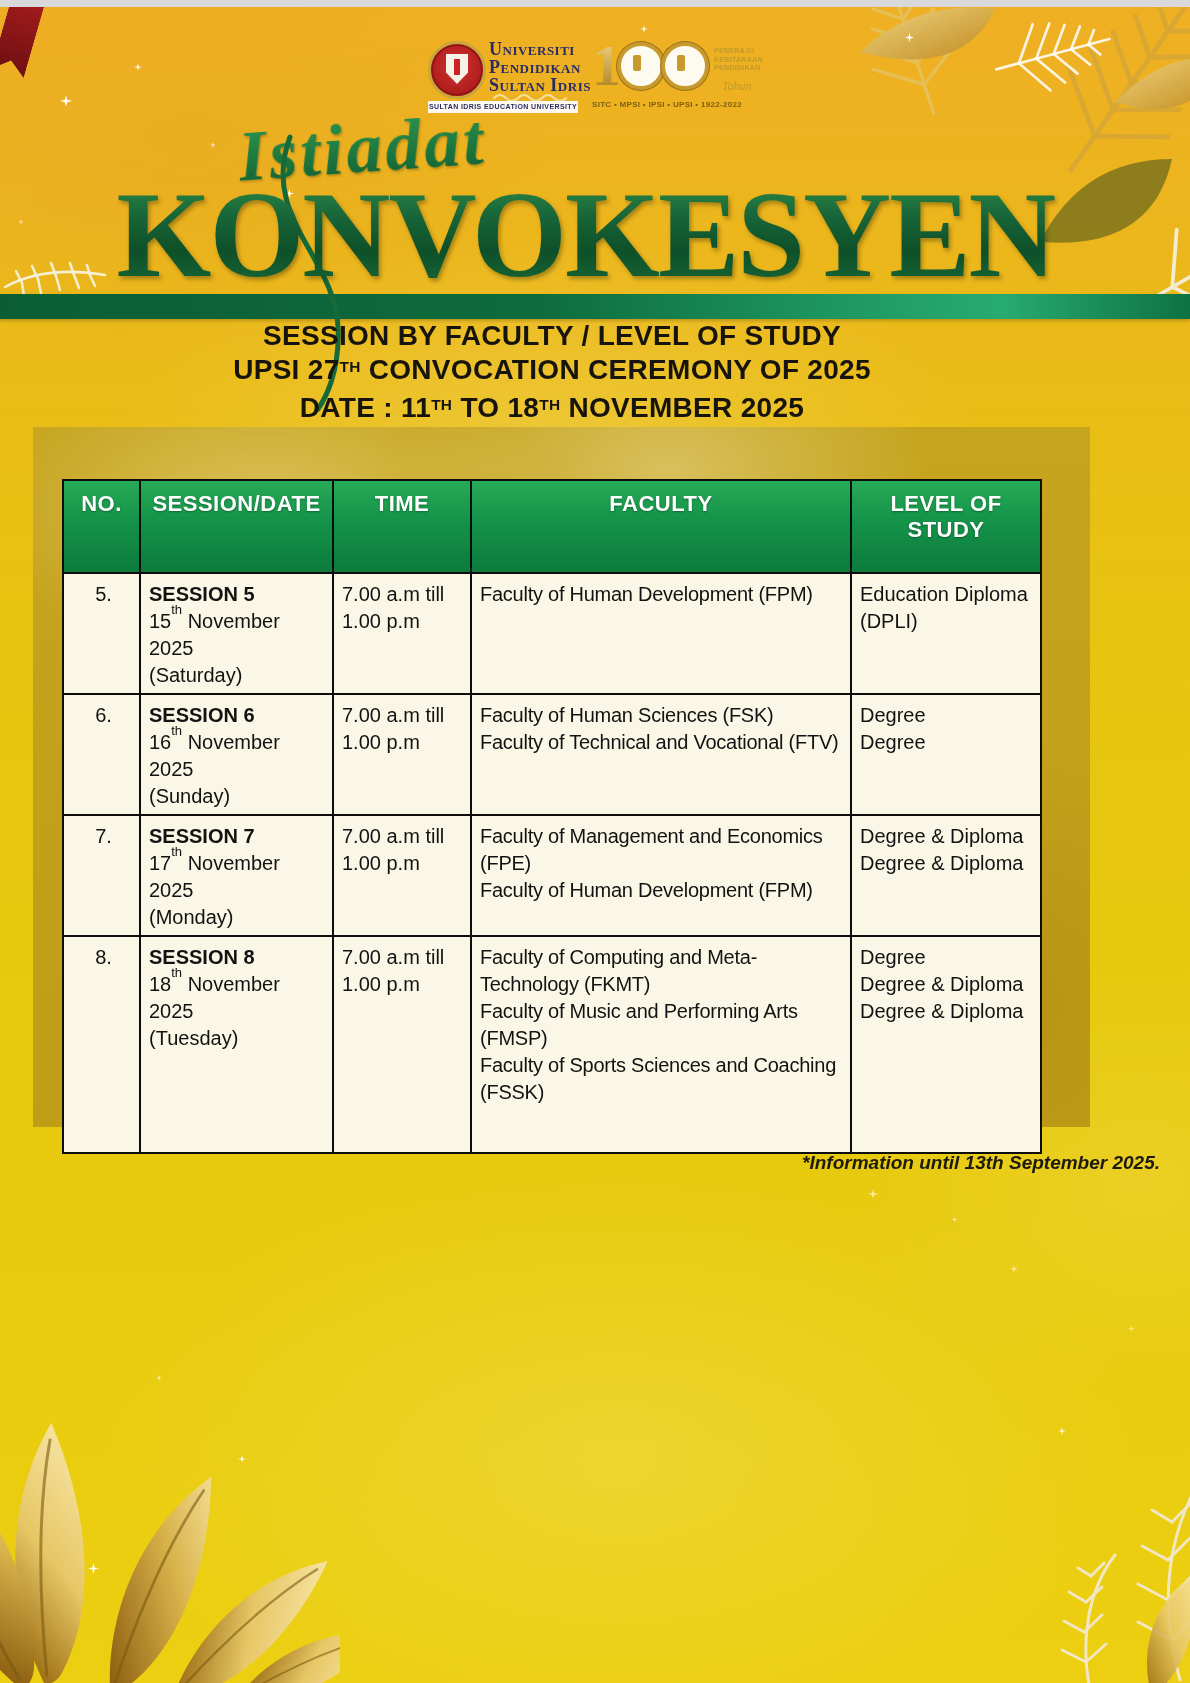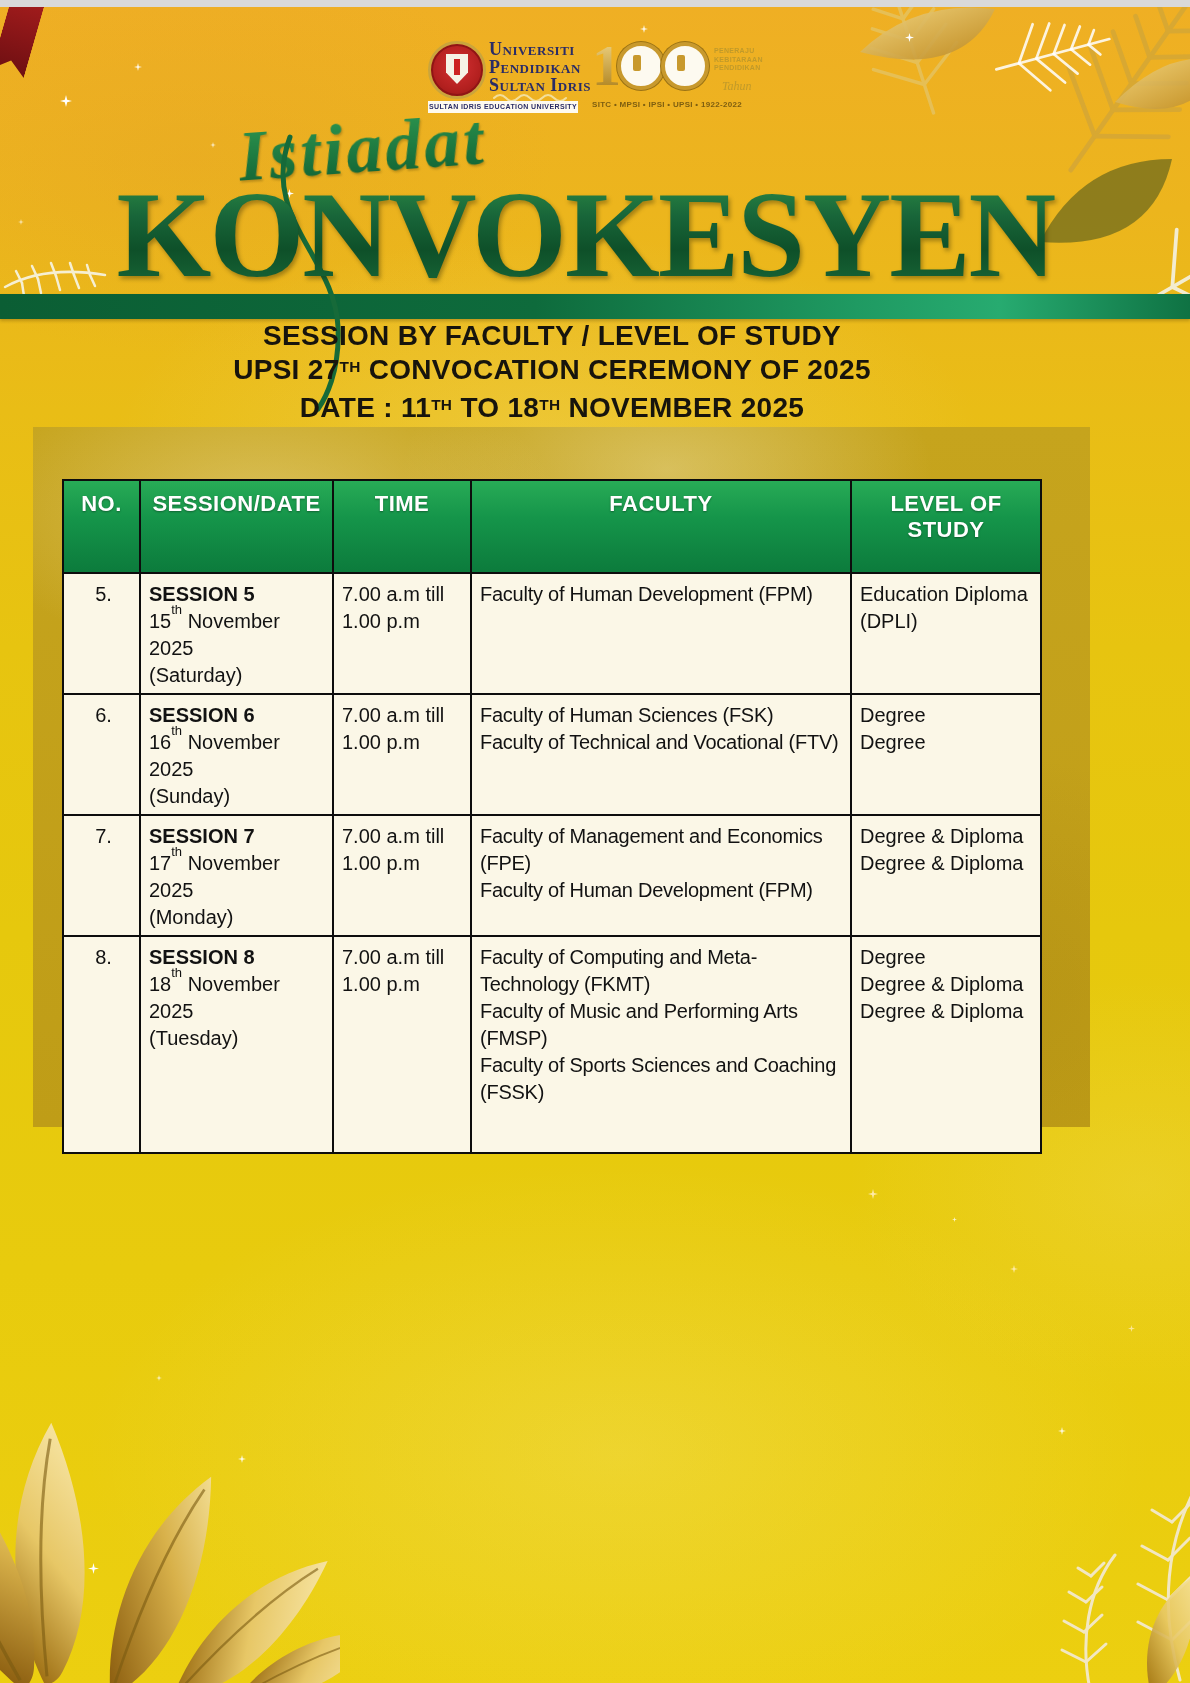--- a/index.html
+++ b/index.html
@@ -285,20 +285,21 @@
       <td class="c-lvl">
             <div class="pre">Degree
 Degree &amp; Diploma
 Degree &amp; Diploma</div>
           </td>
     </tr>
   </tbody>
   </table>
 
   <div class="abs footnote">
+    <div class="fn1">*Information until 13th September 2025.</div>
   </div>
 
   <svg class="deco" style="left:0;bottom:0;z-index:1;" width="340" height="430" viewBox="0 0 340 430">
     <defs>
       <linearGradient id="gold2" x1="0" y1="1" x2="1" y2="0">
         <stop offset="0" stop-color="#9c6d12"></stop>
           <stop offset=".5" stop-color="#e7c766"></stop>
           <stop offset="1" stop-color="#f6e3a0"></stop>
       </linearGradient>
       <linearGradient id="gold3" x1="0" y1="1" x2="1" y2="0">

